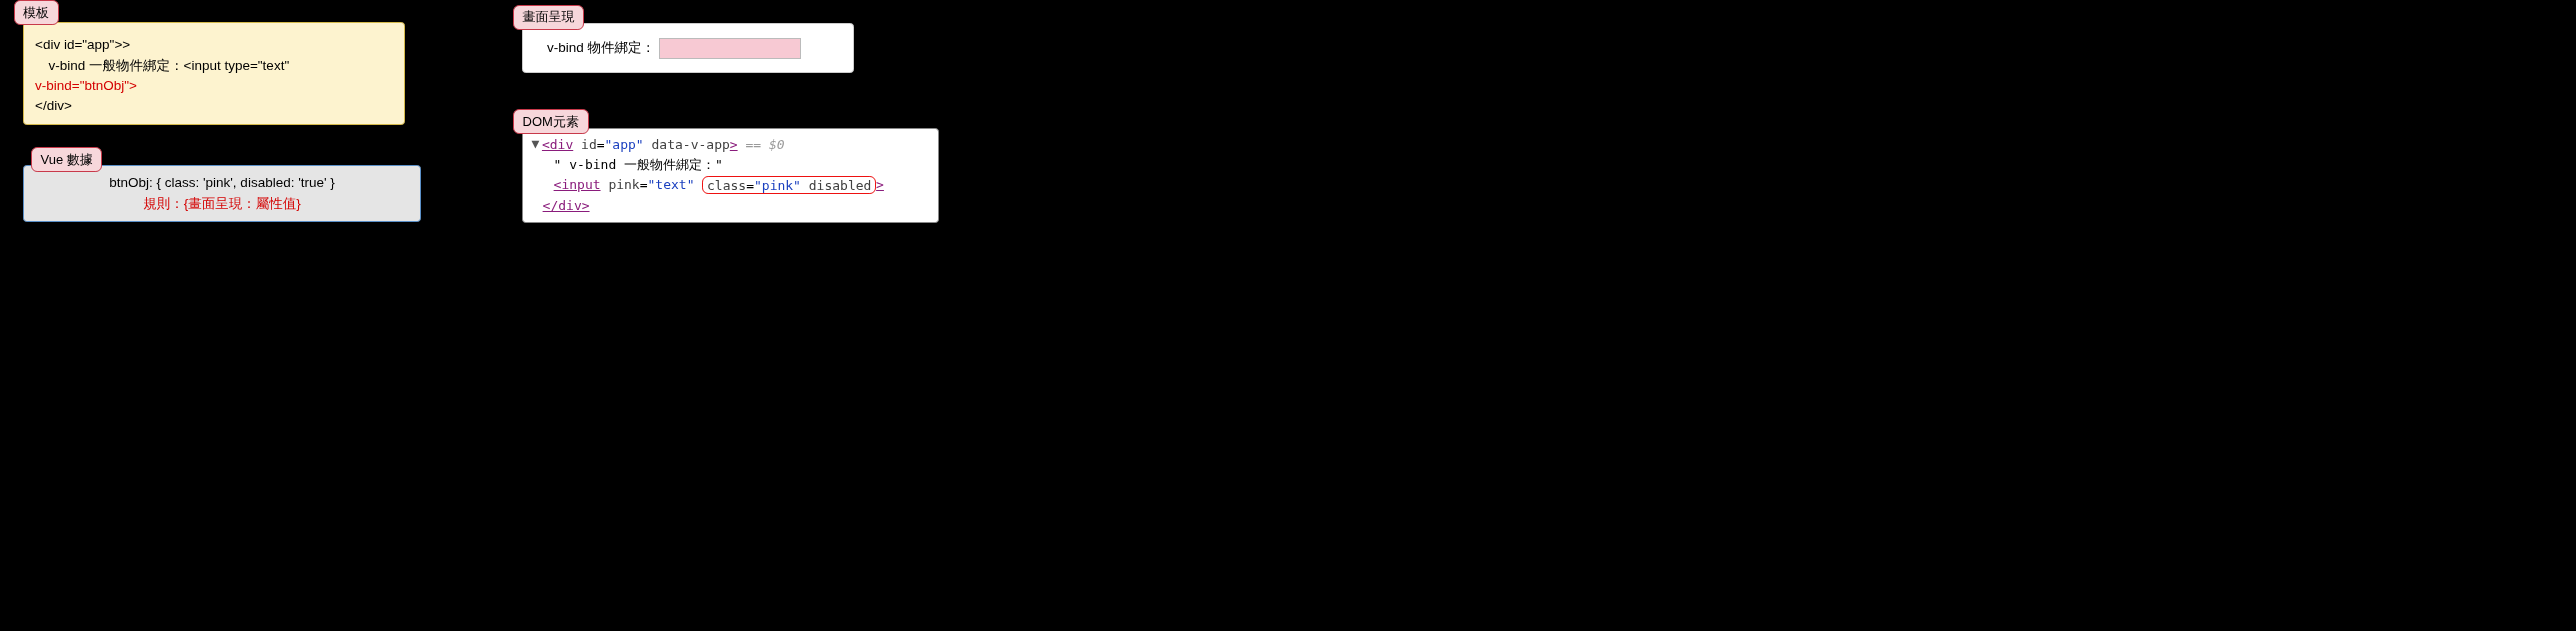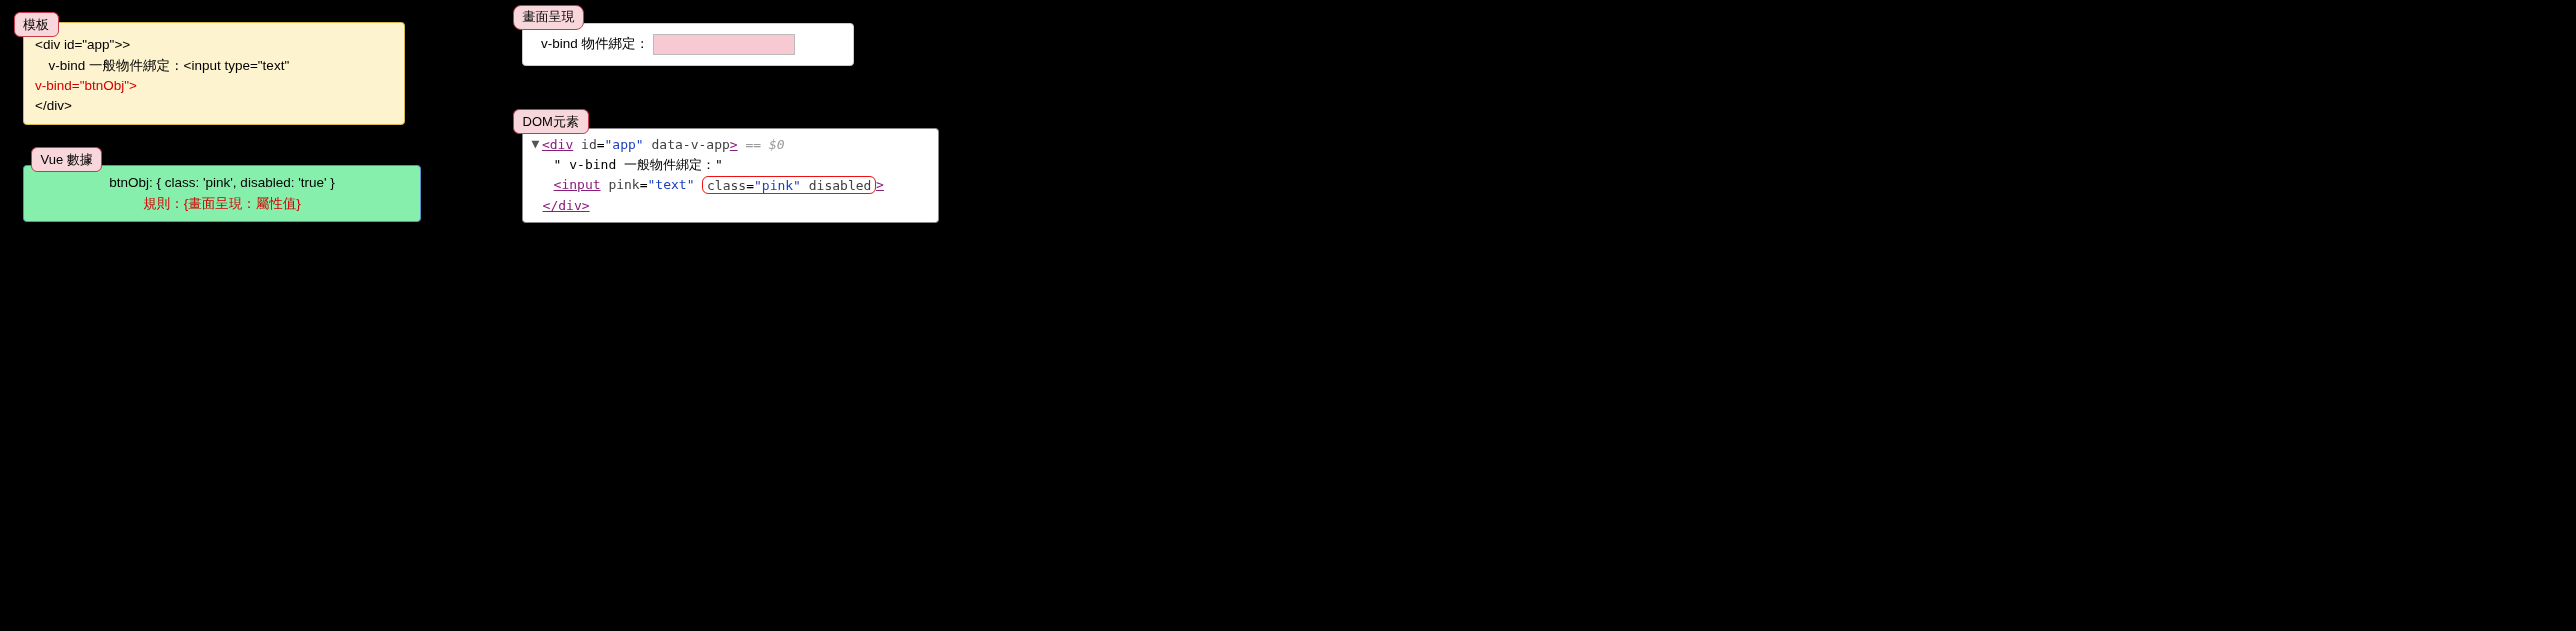--- a/index.html
+++ b/index.html
@@ -22,58 +22,58 @@
     }
     .panel {
       position: absolute;
       border: 1.2px solid;
       border-radius: 3.7px;
       padding: 7.4px 11px;
       font-size: 13.5px;
       line-height: 1.5;
     }
     
-    #template-label { left: 13.5px; top: 12px; }
+    #template-label { left: 13.5px; top: 0; }
     #template-panel {
       left: 23px; top: 22px;
       width: 382px;
       background: #fdf3cf;
       border-color: #d4b84a;
       font-family: Arial, sans-serif;
       font-size: 13.5px;
       color: #000;
       padding-top: 12.3px;
     }
     #template-panel .indent { padding-left: 13.5px; }
     #template-panel .red { color: #d40000; }
     
     
     #vuedata-label { left: 4.9px; top: 147px; margin-left: 26px; }
     #vuedata-panel {
       left: 23px; top: 165px;
       width: 398px;
-      background: #86efac;
+      background: #e5e5e5;
       border-color: #5a8fc7;
       text-align: center;
       font-size: 13.5px;
       color: #000;
     }
     #vuedata-panel .red { color: #d40000; }
     
     
-    #render-label { left: 513px; top: 4.9px; border-radius: 8px; }
+    #render-label { left: 513px; top: 4.9px; }
     #render-panel {
       left: 522px; top: 23px;
       width: 332px;
-      height: 43px;
+      height: 50px;
       background: #fff;
       border: 0.6px solid #ccc;
       display: flex;
       align-items: center;
-      padding: 0 18px;
+      padding: 0 24px;
       font-size: 13.5px;
       color: #000;
     }
     #render-panel .pink-input {
       display: inline-block;
       width: 142px;
       height: 21px;
       background: #f7c9d3;
       border: 0.6px solid #bbb;
       margin-left: 3.7px;

